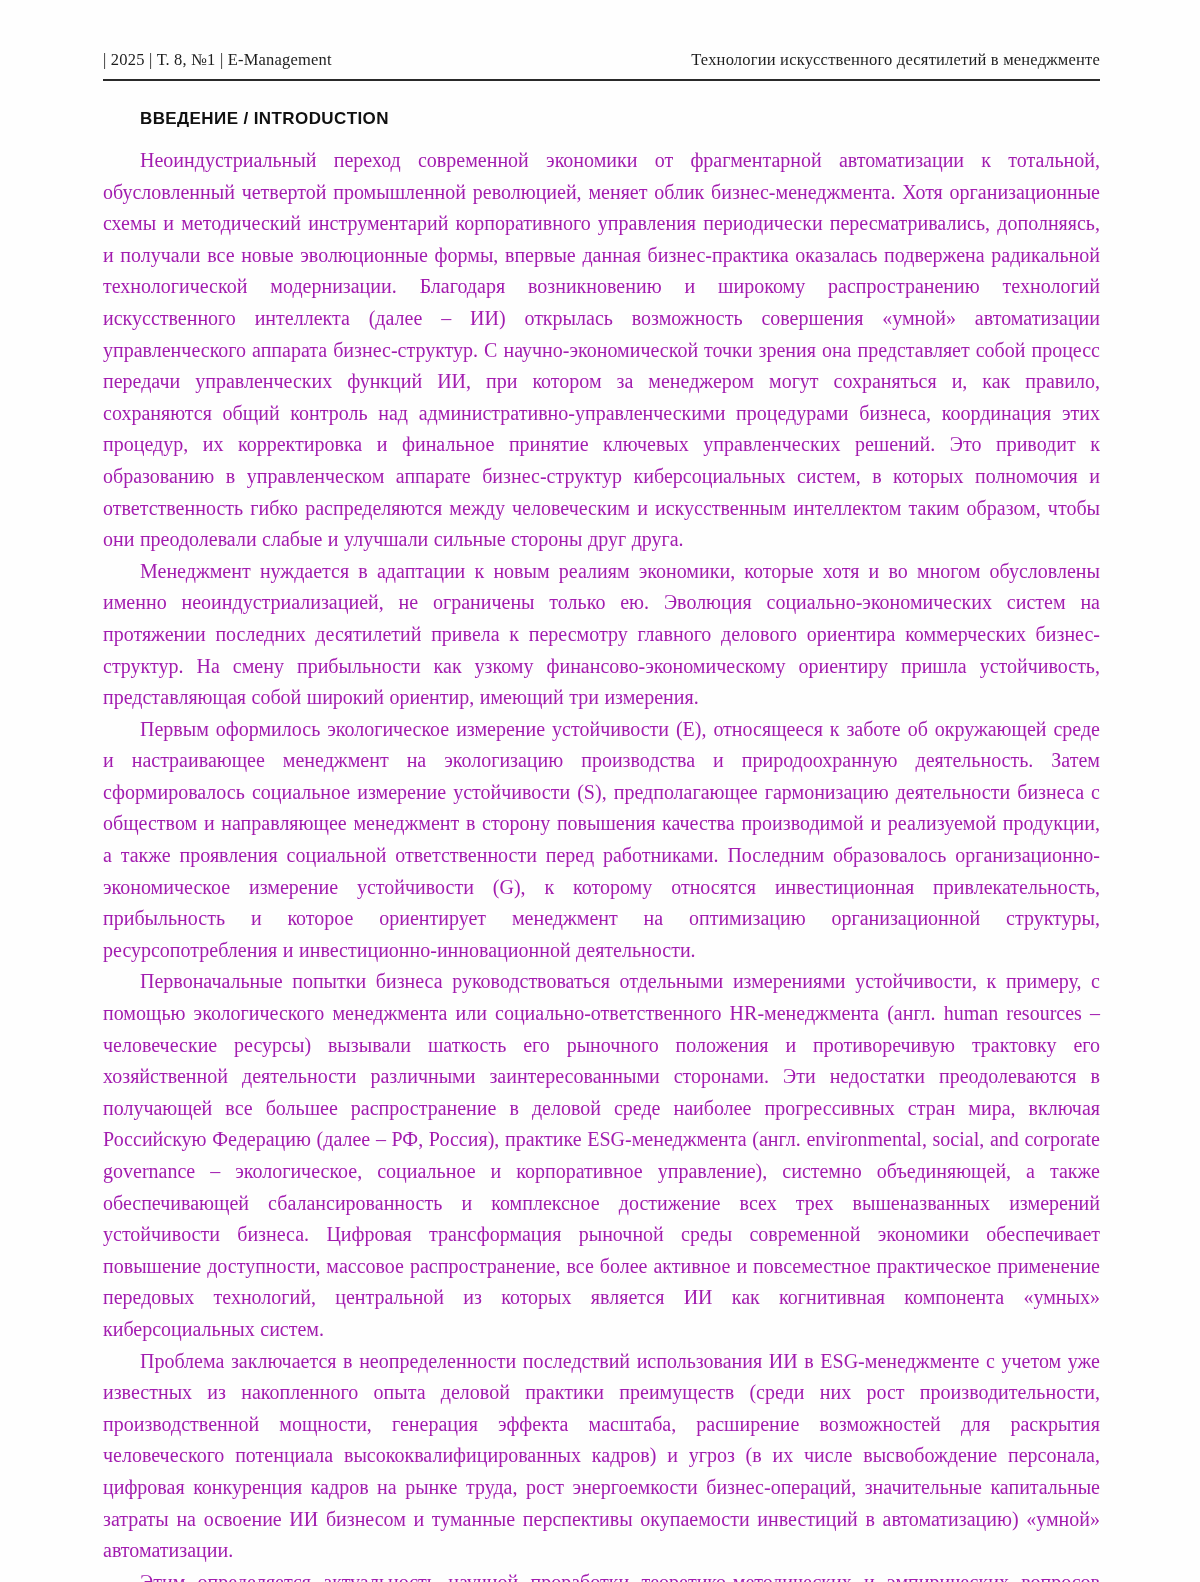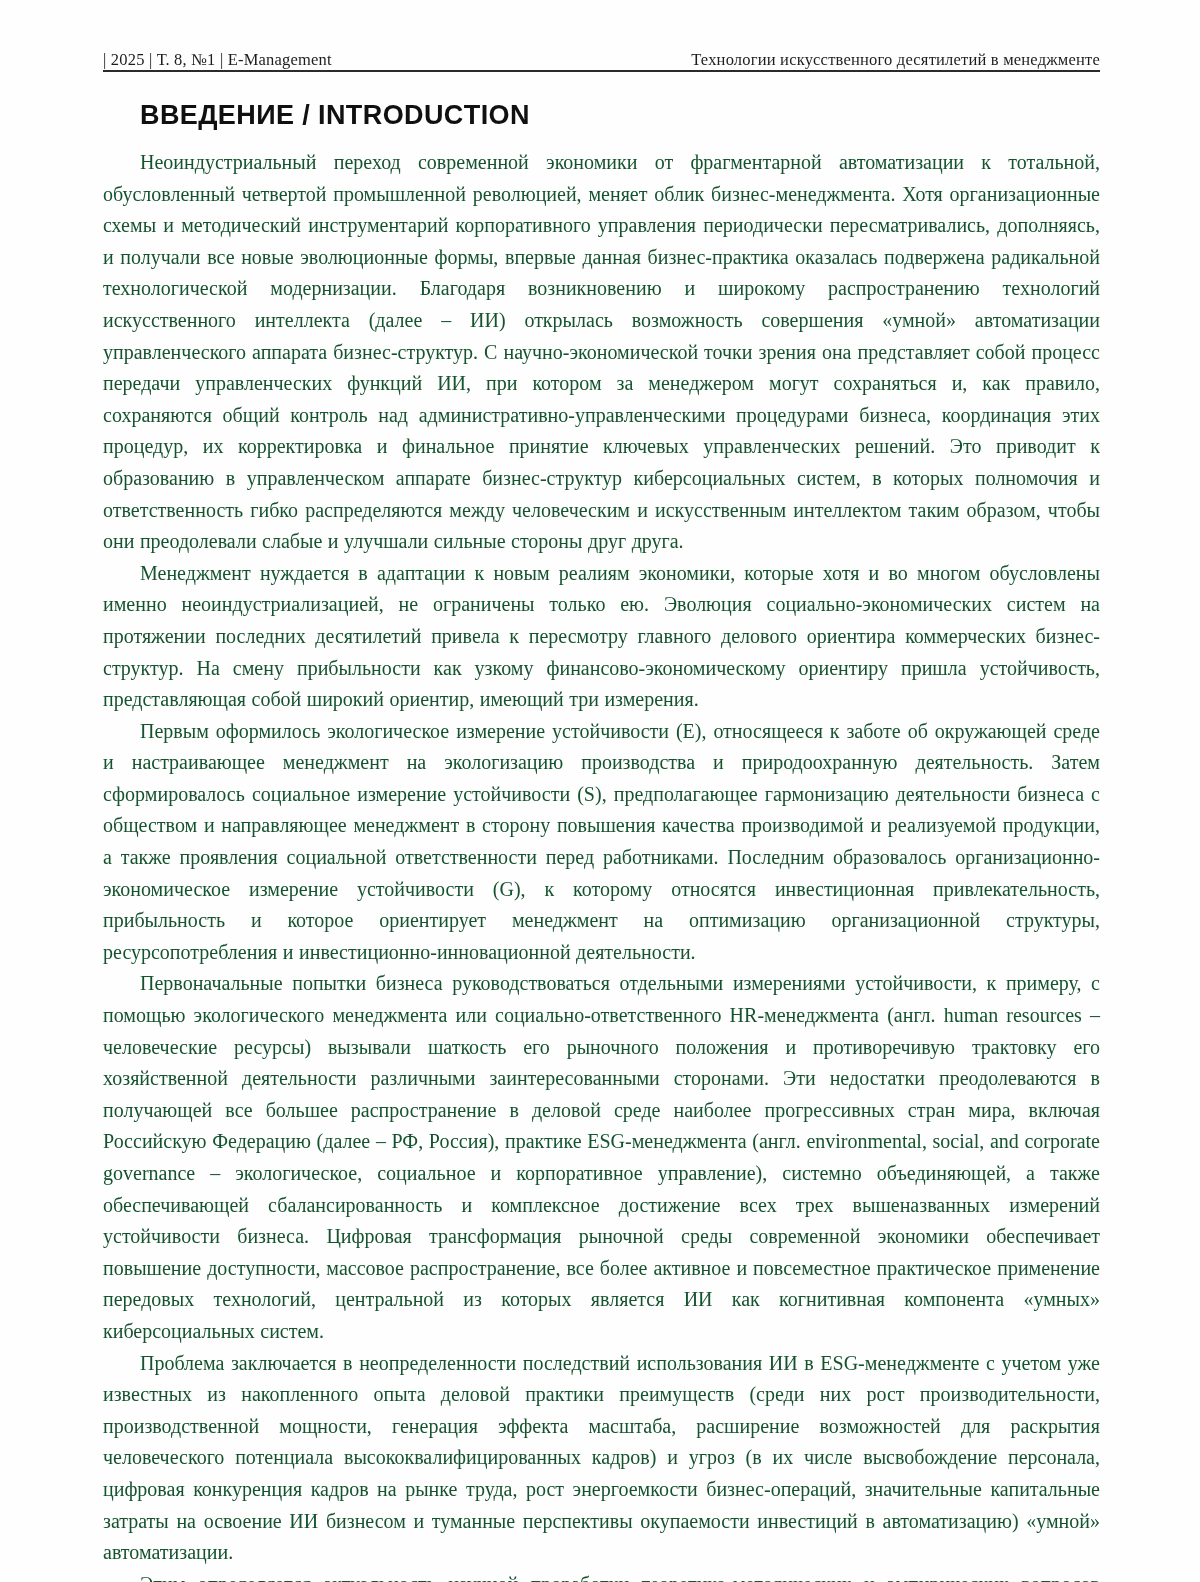--- a/index.html
+++ b/index.html
@@ -15,39 +15,40 @@
     min-height: 1582px;
     background: #fefefe;
     padding: 50px 100px 120px 103px;
   }
   .page-header {
     display: flex;
     justify-content: space-between;
     align-items: baseline;
     font-size: 16.5px;
     color: #1d1d1d;
+    padding-bottom: 9px;
     border-bottom: 2px solid #2a2a2a;
     letter-spacing: 0.2px;
   }
   .page-header .hdr-left { white-space: nowrap; }
   .page-header .hdr-right { white-space: nowrap; }
   .section-title {
     font-family: "Liberation Sans", "DejaVu Sans", sans-serif;
     font-weight: 700;
-    font-size: 27px;
+    font-size: 17px;
     letter-spacing: 0.4px;
     color: #101010;
     margin: 28px 0 16px 37px;
   }
   .body-text p {
     font-size: 20px;
     line-height: 31.6px;
     text-align: justify;
     text-indent: 37px;
-    color: #14532d;
+    color: #a21caf;
     hyphens: auto;
     -webkit-hyphens: auto;
     word-spacing: 0.5px;
   }
 </style>
 </head>
 <body>
 
 <div class="page">
 

